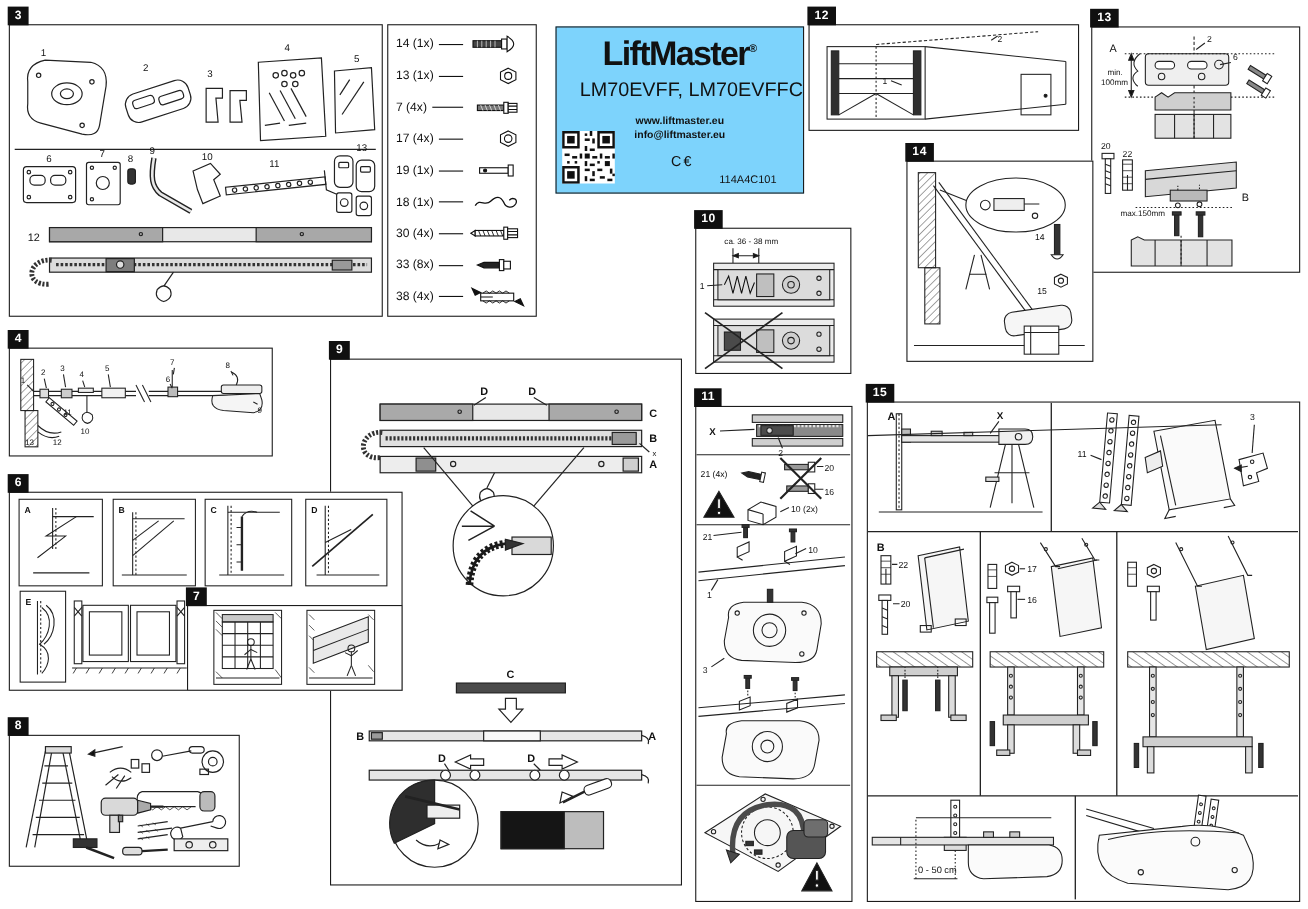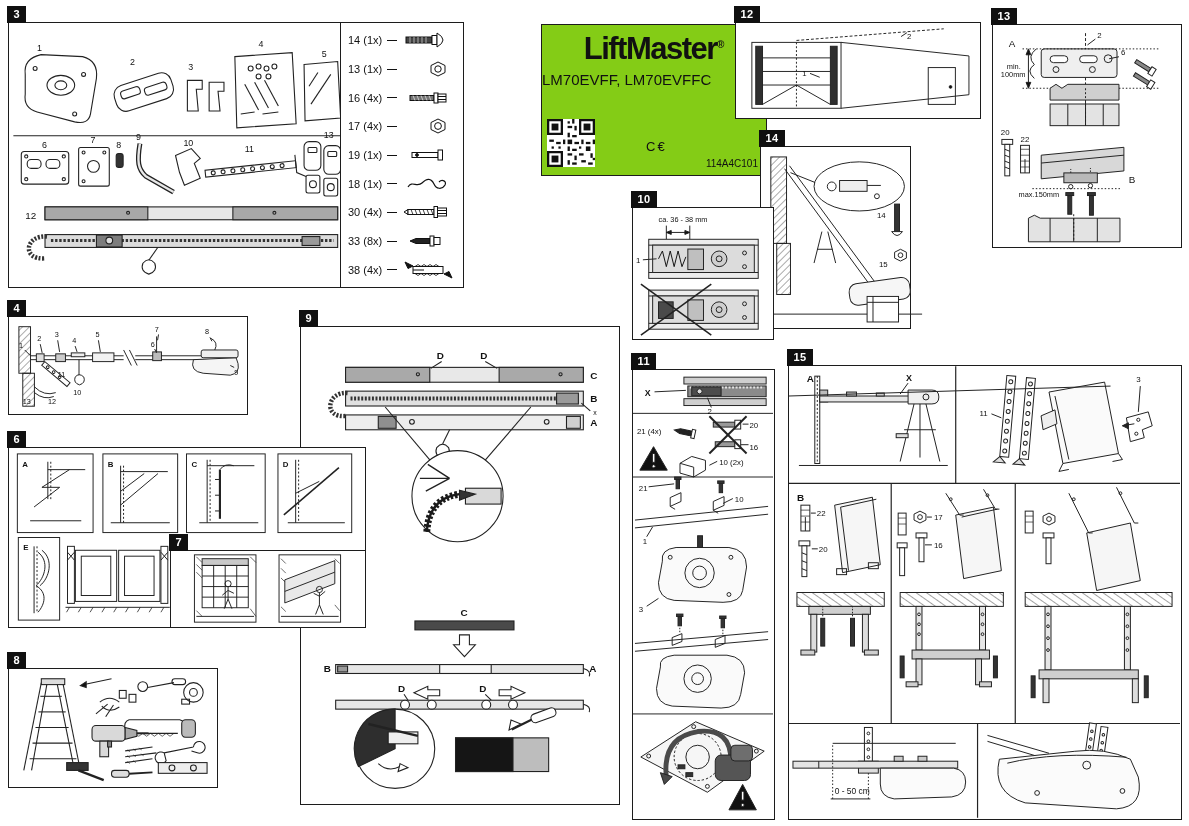--- a/index.html
+++ b/index.html
@@ -11,27 +11,27 @@
        font-size:11px;font-weight:bold;line-height:1;padding:3px 6px 3px;letter-spacing:.5px;}
   svg{display:block;}
   svg text{font-family:"Liberation Sans",sans-serif;fill:#111;}
   
   #p3list{display:flex;flex-direction:column;justify-content:space-around;padding:3px 7px;}
   .f-row{display:flex;align-items:center;height:29px;}
   .f-label{font-size:11px;white-space:nowrap;}
   .f-line{flex:1;border-top:1.1px solid #111;margin:0 5px;}
   .f-icon{width:54px;height:18px;flex:none;}
   
-  #hdr{position:absolute;left:505px;top:24px;width:226px;height:152px;border:1.2px solid #1c1c1c;background:#84cc16;margin-left:36px;}
+  #hdr{position:absolute;left:505px;top:24px;width:226px;height:152px;border:1.2px solid #1c1c1c;background:#7dd3fc;}
   .brand{position:absolute;top:6px;left:0;right:0;text-align:center;font-size:31px;font-weight:900;letter-spacing:-1.5px;}
   .brand .reg{font-size:10px;vertical-align:super;letter-spacing:0;}
-  .models{position:absolute;top:46px;left:0;right:0;text-align:left;font-size:15px;}
+  .models{position:absolute;top:46px;left:0;right:0;text-align:right;font-size:18px;}
   .urls{position:absolute;top:80px;left:0;right:0;text-align:center;font-size:9.5px;font-weight:bold;line-height:1.3;}
   .ce{position:absolute;left:104px;top:114px;font-size:13px;letter-spacing:2px;}
-  .docnum{position:absolute;right:8px;bottom:6px;font-size:10px;}
+  .docnum{position:absolute;right:24px;bottom:6px;font-size:10px;}
   .qr{position:absolute;left:5px;bottom:8px;}
 </style>
 </head>
 <body>
 
 <div id="page">
 
 <svg width="0" height="0" aria-hidden="true">
       <defs>
   <pattern id="hatchA" width="5" height="5" patternUnits="userSpaceOnUse" patternTransform="rotate(45)">
@@ -235,21 +235,21 @@
     <text x="82" y="121" font-size="9">7</text>
     <text x="108" y="126" font-size="9">8</text>
     <text x="128" y="118" font-size="9">9</text>
     <text x="176" y="124" font-size="9">10</text>
     <text x="238" y="130" font-size="9">11</text>
     <text x="318" y="116" font-size="9">13</text>
     <text x="16" y="198" font-size="10">12</text>
   </svg>
 </div>
 
-<div class="panel" id="p3list" style="left:340px;top:22px;width:124px;height:266px">
+<div class="panel" id="p3list" style="left:352px;top:22px;width:136px;height:266px">
   <div class="f-row">
     <span class="f-label">14 (1x)</span>
         <span class="f-line"></span>
     <svg class="f-icon" viewBox="0 0 54 18">
           <g stroke="#111" stroke-width="1">
       <rect x="4" y="6" width="26" height="6" fill="#444"></rect>
       <g stroke="#ccc" stroke-width=".8">
               <line x1="8" y1="6" x2="8" y2="12"></line>
               <line x1="12" y1="6" x2="12" y2="12"></line>
               <line x1="16" y1="6" x2="16" y2="12"></line>
@@ -265,21 +265,21 @@
     <span class="f-label">13 (1x)</span>
         <span class="f-line"></span>
     <svg class="f-icon" viewBox="0 0 54 18">
           <g stroke="#111" fill="#fff" stroke-width="1">
       <polygon points="36,2 43,5.5 43,12.5 36,16 29,12.5 29,5.5"></polygon>
             <circle cx="36" cy="9" r="3.2" fill="none"></circle>
           </g>
         </svg>
   </div>
   <div class="f-row">
-    <span class="f-label">16 (4x)</span>
+    <span class="f-label">7 (4x)</span>
         <span class="f-line"></span>
     <svg class="f-icon" viewBox="0 0 54 18">
           <g stroke="#111" stroke-width="1">
       <rect x="8" y="6.5" width="24" height="5" fill="#777"></rect>
       <g stroke="#ddd" stroke-width=".8">
               <line x1="11" y1="6.5" x2="13" y2="11.5"></line>
               <line x1="15" y1="6.5" x2="17" y2="11.5"></line>
               <line x1="19" y1="6.5" x2="21" y2="11.5"></line>
               <line x1="23" y1="6.5" x2="25" y2="11.5"></line>
               <line x1="27" y1="6.5" x2="29" y2="11.5"></line>
@@ -363,20 +363,24 @@
       <polygon points="3,1 11,5 6,7.5" fill="#111"></polygon>
             <polygon points="50,17 42,13 47,10.5" fill="#111"></polygon>
           </g>
         </svg>
   </div>
 </div>
 
 <div id="hdr">
   <div class="brand"><span>LiftMaster</span><span class="reg">®</span></div>
   <div class="models">LM70EVFF, LM70EVFFC</div>
+  <div class="urls">
+    <div>www.liftmaster.eu</div>
+    <div>info@liftmaster.eu</div>
+  </div>
   <svg class="qr" width="48" height="48" viewBox="0 0 21 21">
     <rect x="0" y="0" width="21" height="21" fill="#fff"></rect>
     <g fill="#111">
       <path d="M0,0h7v7h-7z M1,1v5h5v-5z" fill-rule="evenodd"></path>
           <rect x="2" y="2" width="3" height="3"></rect>
       <path d="M14,0h7v7h-7z M15,1v5h5v-5z" fill-rule="evenodd"></path>
           <rect x="16" y="2" width="3" height="3"></rect>
       <path d="M0,14h7v7h-7z M1,15v5h5v-5z" fill-rule="evenodd"></path>
           <rect x="2" y="16" width="3" height="3"></rect>
       <rect x="9" y="1" width="1" height="1"></rect>
@@ -506,21 +510,21 @@
     <text x="130" y="30" font-size="8">6</text>
     <text x="14" y="44" font-size="7.5">min.</text>
     <text x="8" y="53" font-size="7.5">100mm</text>
     <text x="8" y="112" font-size="8">20</text>
     <text x="28" y="119" font-size="8">22</text>
     <text x="138" y="160" font-size="10">B</text>
     <text x="26" y="174" font-size="7.5">max.150mm</text>
   </svg>
 </div>
 
-<div class="panel" style="left:760px;top:146px;width:151px;height:183px">
+<div class="panel" style="left:824px;top:146px;width:170px;height:183px">
   <div class="tag">14</div>
   <svg viewBox="0 0 170 183" width="167" height="180">
     <g stroke="#222" fill="none" stroke-width="1">
       <rect x="10" y="10" width="16" height="88" fill="url(#hatchA)"></rect>
       <rect x="16" y="98" width="14" height="52" fill="url(#hatchA)"></rect>
       <line x1="6" y1="170" x2="164" y2="170"></line>
       <line x1="24" y1="22" x2="118" y2="150"></line>
           <line x1="29" y1="19" x2="123" y2="147"></line>
       <line x1="62" y1="86" x2="54" y2="118"></line>
           <line x1="68" y1="86" x2="76" y2="118"></line>

